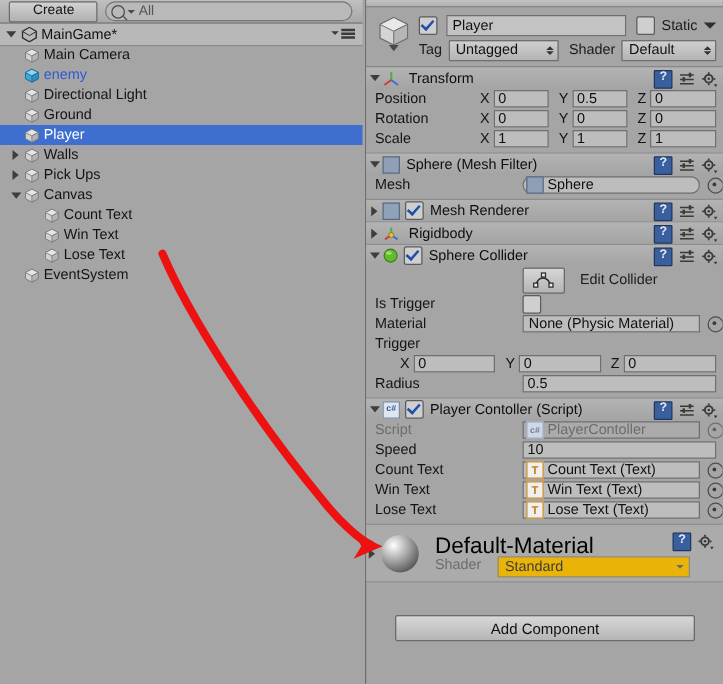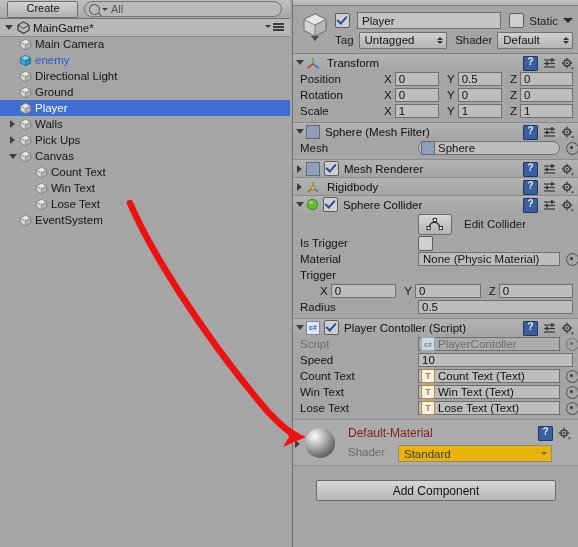--- a/index.html
+++ b/index.html
@@ -120,21 +120,21 @@
 
   .editcol-btn{width:32px;height:19px;background:linear-gradient(to bottom,#d6d6d6,#b4b4b4);
      border:1px solid #6b6b6b;border-radius:2px;display:flex;align-items:center;justify-content:center;}
   .addcomp{position:absolute;left:23px;right:23px;height:19px;
      background:linear-gradient(to bottom,#d8d8d8,#b5b5b5);border:1px solid #6b6b6b;border-radius:2px;
      display:flex;align-items:center;justify-content:center;font-size:12px;color:#111;}
 
   .matblock{position:relative;height:45px;background:#ababab;border-bottom:1px solid #8d8d8d;}
   .matsphere{position:absolute;left:12px;top:8px;width:30px;height:30px;border-radius:50%;
      background:radial-gradient(circle at 33% 28%, #ffffff 0%, #cfcfcf 22%, #6a6a6a 70%, #2b2b2b 100%);}
-  .mat-name{position:absolute;left:55px;top:6px;font-size:12px;color:#7f1d1d;}
+  .mat-name{position:absolute;left:55px;top:6px;font-size:18px;color:#000000;}
   .mat-shader-lbl{position:absolute;left:55px;top:26px;font-size:11.5px;color:#6c6c6c;}
   .shader-popup{position:absolute;left:105px;top:25px;width:147px;height:15px;
      background:#eab308;border:1px solid #8a8a8a;display:flex;align-items:center;padding-left:5px;
      font-size:11.5px;color:#3d3d3d;}
   .shader-popup .sc{margin-left:auto;margin-right:4px;width:0;height:0;
      border-left:3px solid transparent;border-right:3px solid transparent;border-top:3px solid #6b6b6b;}
 
   .arrow-overlay{position:absolute;left:0;top:0;width:578px;height:547px;pointer-events:none;}
 </style>
 </head>
@@ -779,21 +779,21 @@
                 <line x1="0.8" y1="6" x2="2.3" y2="6"></line>
                 <line x1="9.7" y1="6" x2="11.2" y2="6"></line>
               </g>
               <polygon points="10,10.4 13,10.4 11.5,12.6" fill="#3a3a3a"></polygon>
             </svg>
         </span>
       </span>
     </div>
 
     <div style="position:relative;height:50px;">
-      <span class="addcomp" style="top:14px;">Add Component</span>
+      <span class="addcomp" style="top:26px;">Add Component</span>
     </div>
   </div>
 
   <svg class="arrow-overlay" viewBox="0 0 578 547">
     <path d="M130 203 C 150 250, 200 330, 258 400 C 272 418, 288 432, 297 436" fill="none" stroke="#ee1111" stroke-width="6.5" stroke-linecap="round"></path>
     <polygon points="306,437 284,427 289,437 283,447" fill="#ee1111"></polygon>
   </svg>
 
 </div>
 

